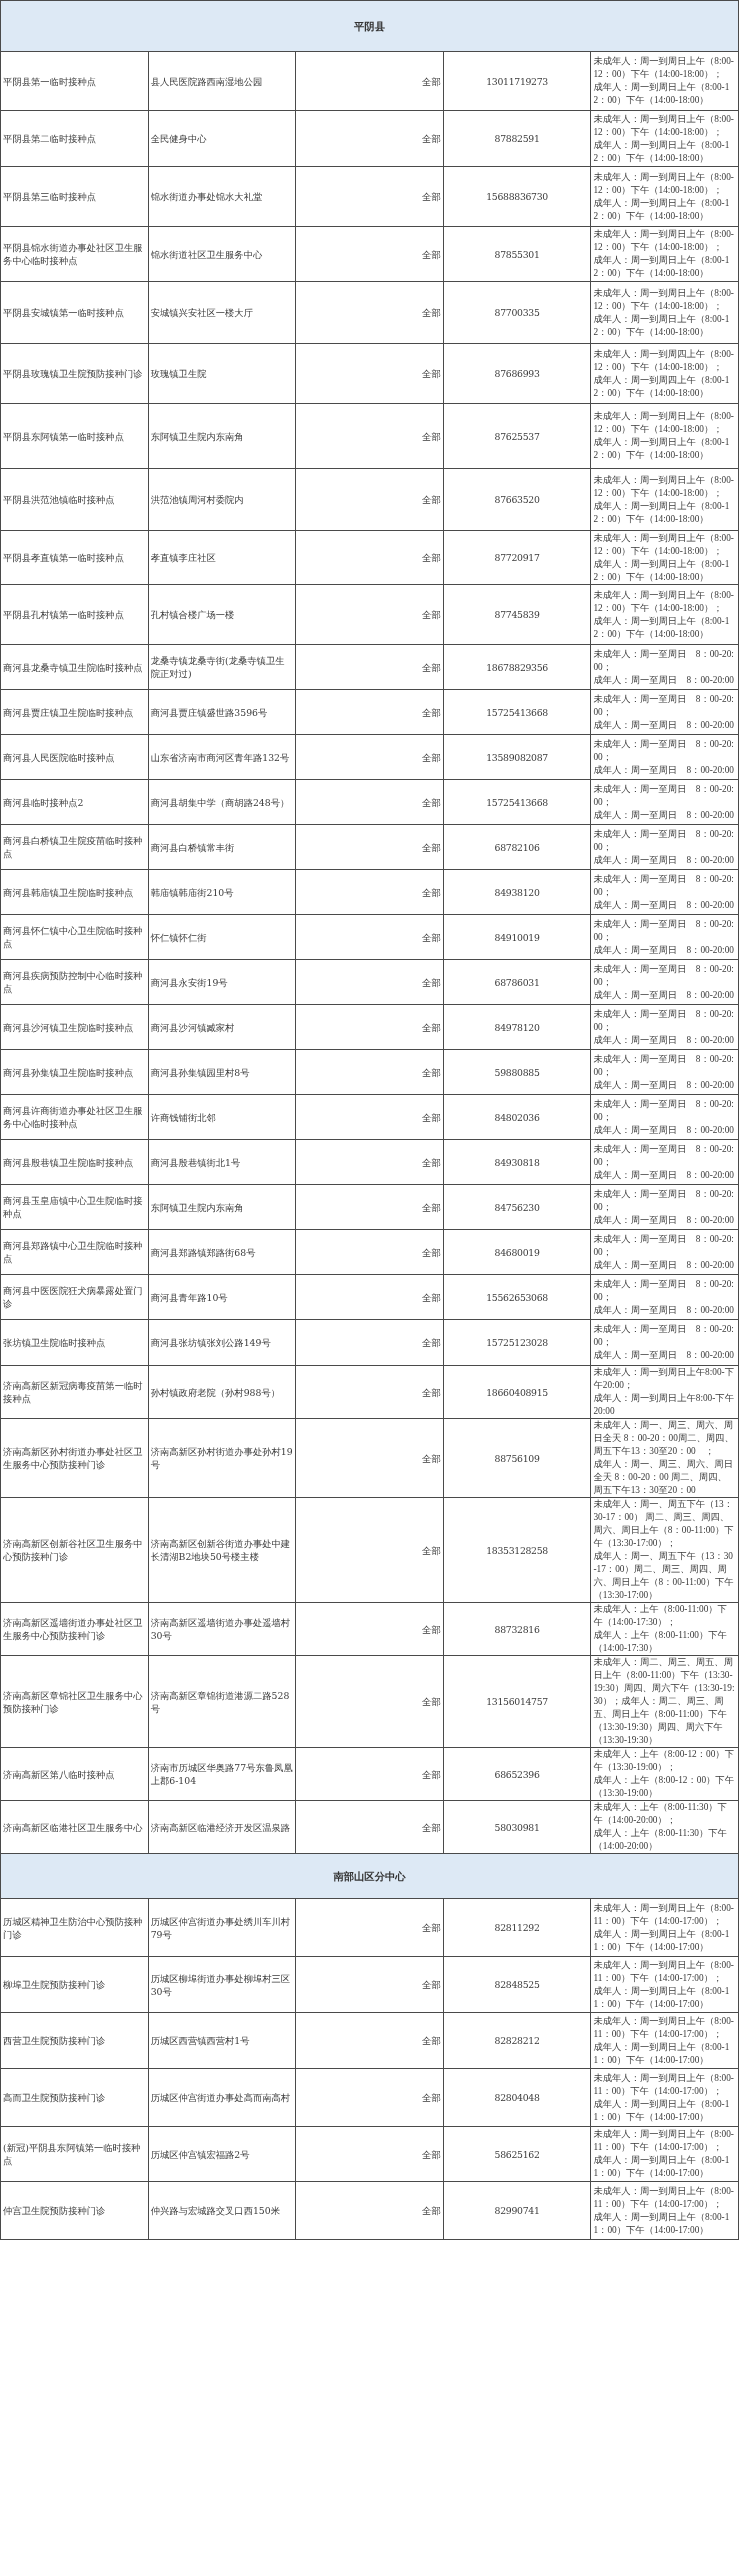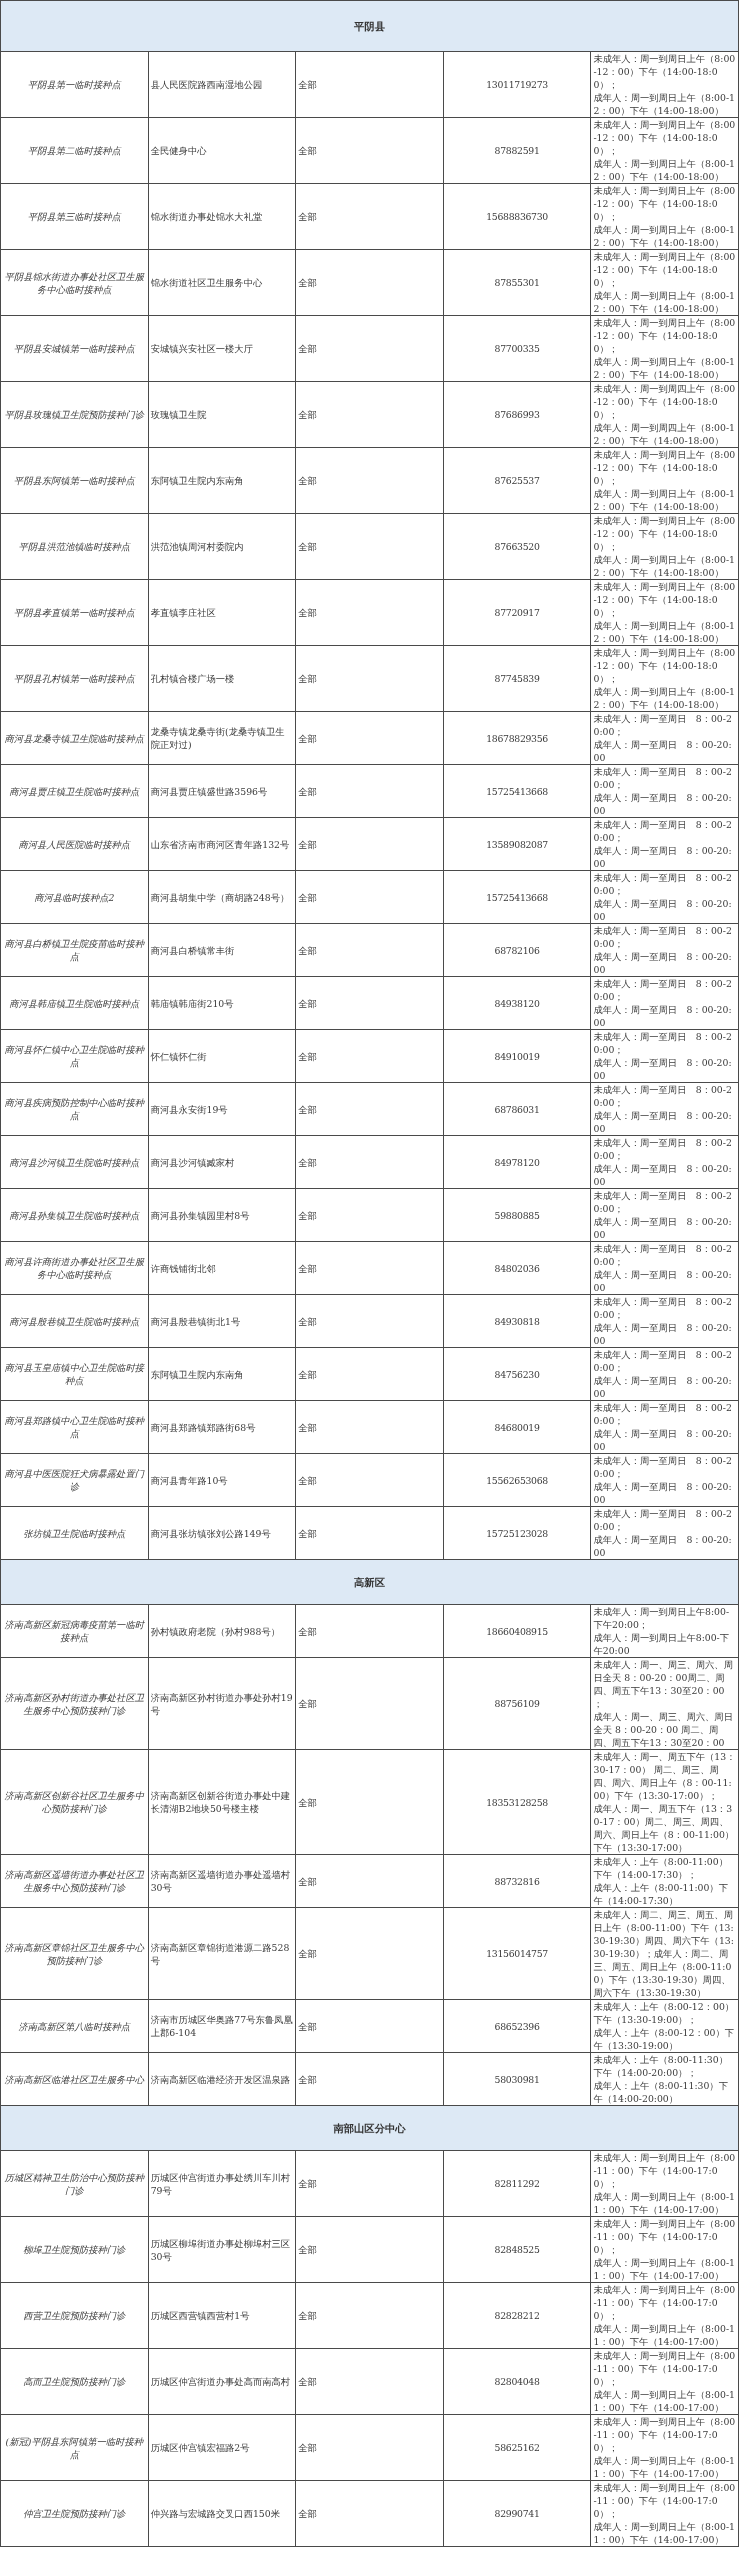--- a/index.html
+++ b/index.html
@@ -1,23 +1,23 @@
 <!DOCTYPE html>
 <html style="font-size:11px"><head>
 <meta charset="utf-8">
 <style>
   html, body { margin: 0; padding: 0; background: #ffffff; }
   body { width: 741px; height: 2576px; overflow: hidden; font-family: "DejaVu Serif", "Liberation Serif", serif; color: #3a3a3a; }
   table { border-collapse: collapse; width: 739px; table-layout: fixed; margin-left: 0; }
   td { border: 1.4px solid #4a4a4a; font-size: 9.3px; line-height: 13px; padding: 0 2.1px; vertical-align: middle; overflow: hidden; word-break: break-all; }
-  td.c1 { width: 164px; text-align: center; font-style: italic; }
+  td.c1 { width: 164px; text-align: left; }
   td.c2 { width: 116px; text-align: left; }
-  td.c3 { width: 58px; text-align: left; }
+  td.c3 { width: 58px; text-align: right; }
   td.c4 { width: 66px; text-align: center; padding: 0 0.7px; letter-spacing: -0.3px; margin-left: 28px; }
-  td.c5 { text-align: left; }
+  td.c5 { text-align: left; font-family: Liberation Serif, serif; }
   tr.section td { background: #dde9f5; text-align: center; font-weight: bold; font-size: 10.3px; color: #333; }
   .line { display: block; }
 </style>
 </head>
 <body>
 
 <table>
   <tbody id="tbody">
       <tr class="section" style="height: 51px;">
         <td colspan="5">平阴县</td>
@@ -275,23 +275,20 @@
       <tr style="height: 46px;">
         <td class="c1">张坊镇卫生院临时接种点</td>
         <td class="c2">商河县张坊镇张刘公路149号</td>
         <td class="c3">全部</td>
         <td class="c4">15725123028</td>
         <td class="c5">
           <span class="line">未成年人：周一至周日　8：00-20:00；</span>
           <span class="line">成年人：周一至周日　8：00-20:00</span>
         </td>
       </tr>
-      <tr class="section" style="height: 45px;">
-        <td colspan="5">高新区</td>
-      </tr>
       <tr style="height: 46px;">
         <td class="c1">济南高新区新冠病毒疫苗第一临时接种点</td>
         <td class="c2">孙村镇政府老院（孙村988号）</td>
         <td class="c3">全部</td>
         <td class="c4">18660408915</td>
         <td class="c5">
           <span class="line">未成年人：周一到周日上午8:00-下午20:00；</span>
           <span class="line">成年人：周一到周日上午8:00-下午20:00</span>
         </td>
       </tr>

